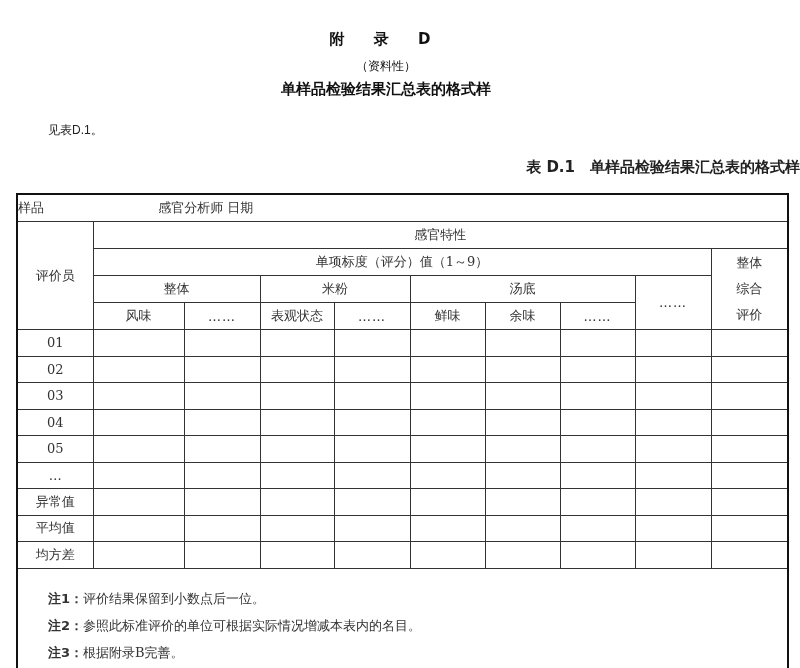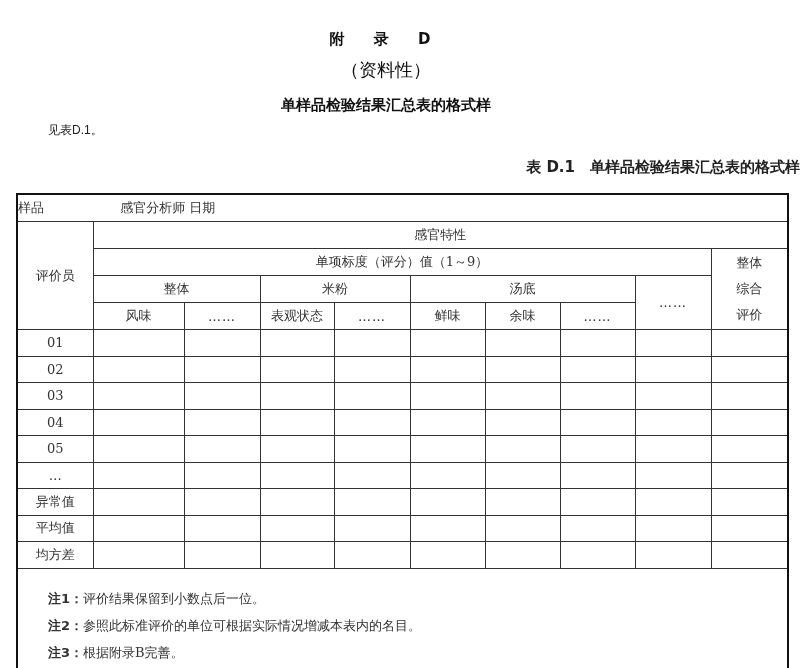--- a/index.html
+++ b/index.html
@@ -1,21 +1,21 @@
 <!DOCTYPE html>
 <html><head>
 <meta charset="utf-8">
 <style>
   html, body { margin:0; padding:0; background:#fff; }
   body { width:800px; height:668px; position:relative; overflow:hidden; color:#222;
          font-family:"DejaVu Sans", sans-serif; }
   .h { position:absolute; left:0; width:772px; text-align:center; font-weight:bold; font-size:15px; color:#111; }
   #h1 { top:30px; letter-spacing:12px; }
-  #h2 { top:58px; font-weight:normal; font-size:18px; }
-  #h3 { top:96px; }
+  #h2 { top:58px; font-weight:normal; font-size:12px; }
+  #h3 { top:80px; }
   #see { position:absolute; left:48px; top:122px; font-size:12px; font-family:Liberation Sans, sans-serif; }
   #cap { position:absolute; left:0; width:800px; top:158px; text-align:right; font-weight:bold; font-size:15px; }
   table { position:absolute; left:16px; top:193px; width:771px; border-collapse:collapse; table-layout:fixed;
           border:2px solid #111; font-size:13px; font-family:"DejaVu Serif", serif; }
   td { border:1px solid #333; text-align:center; vertical-align:middle; padding:0; height:25.5px; color:#333; }
   tr.hdr td { height:26px; }
   td.notes { text-align:left; padding:16px 0 4px 30px; height:auto; }
   .note { line-height:27px; font-size:13px; }
   .note b { font-family:"DejaVu Sans", sans-serif; }
   .dots { letter-spacing:1px; }
@@ -39,21 +39,21 @@
     <col style="width:75px">
       <col style="width:75px">
       <col style="width:75px">
       <col style="width:76px">
       <col style="width:77px">
   </colgroup>
   <tbody>
       <tr class="hdr">
     <td colspan="10" style="text-align:left;">
       <span style="">样品</span>
-      <span style="margin-left:72px;text-align:center;">感官分析师</span>
+      <span style="margin-left:110px;text-align:center;">感官分析师</span>
       <span style="">日期</span>
     </td>
   </tr>
   <tr class="hdr">
     <td rowspan="4">评价员</td>
     <td colspan="9">感官特性</td>
   </tr>
   <tr class="hdr">
     <td colspan="8">单项标度（评分）值（1～9）</td>
     <td rowspan="3" style="line-height:26px;">

